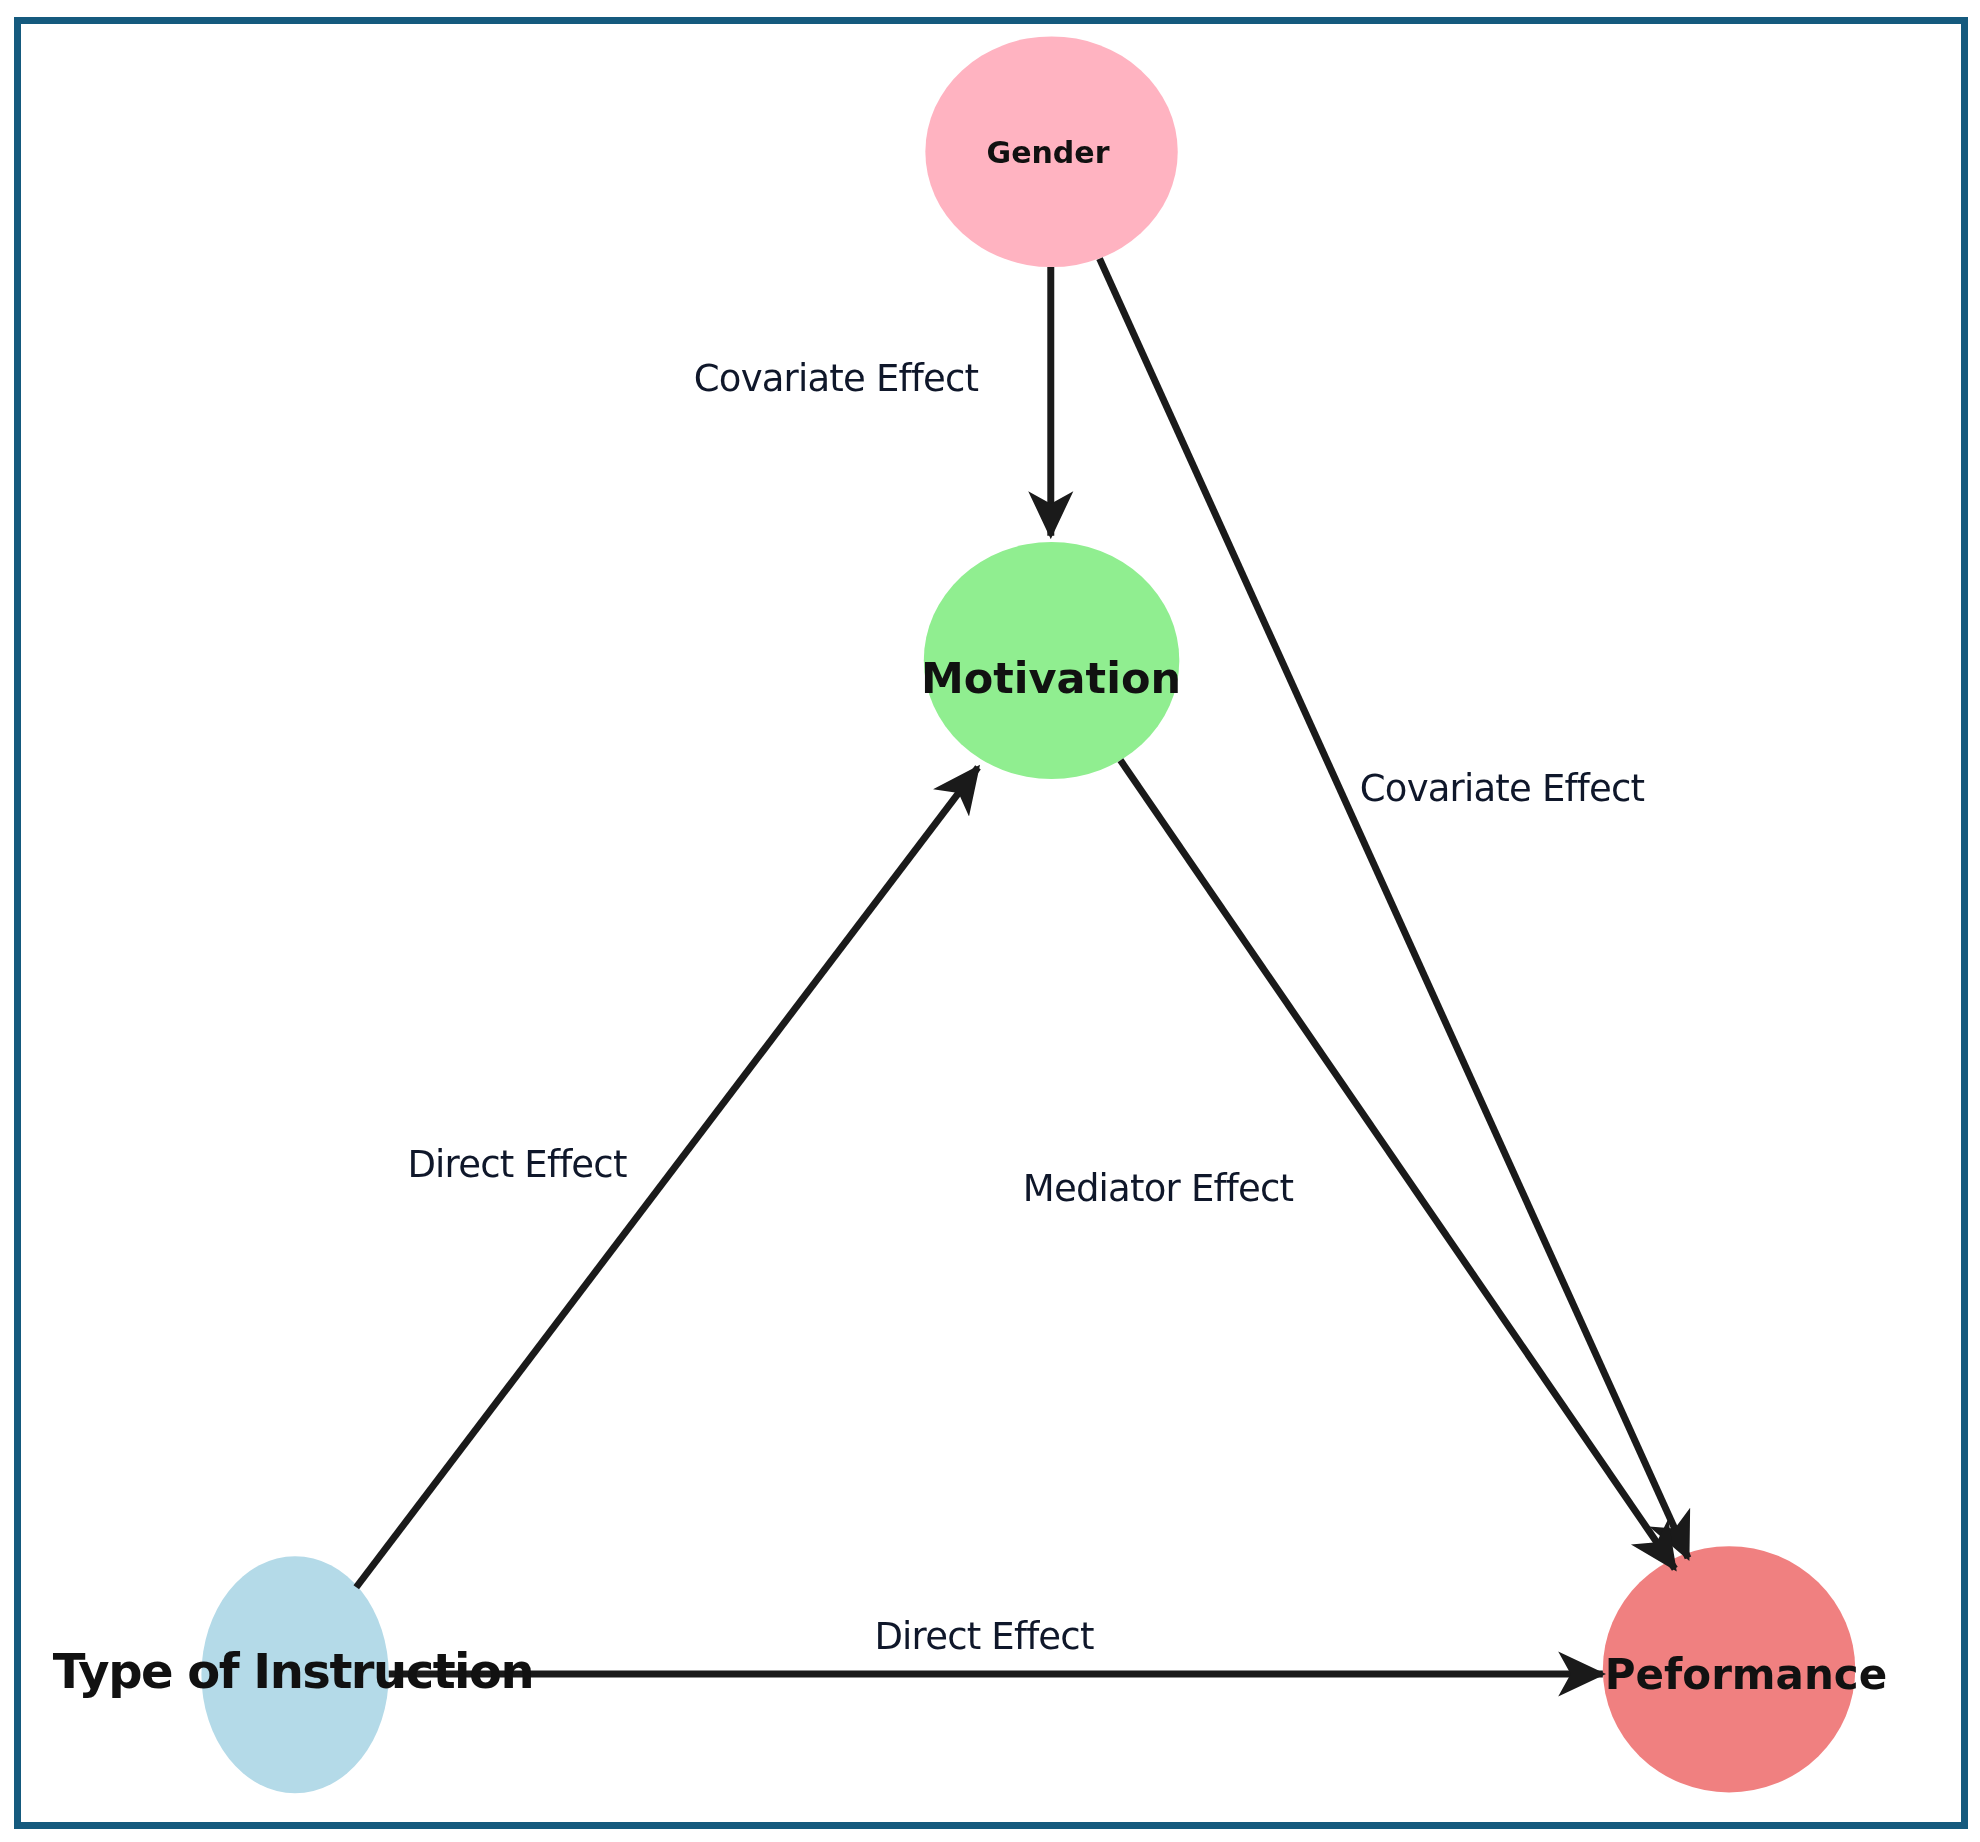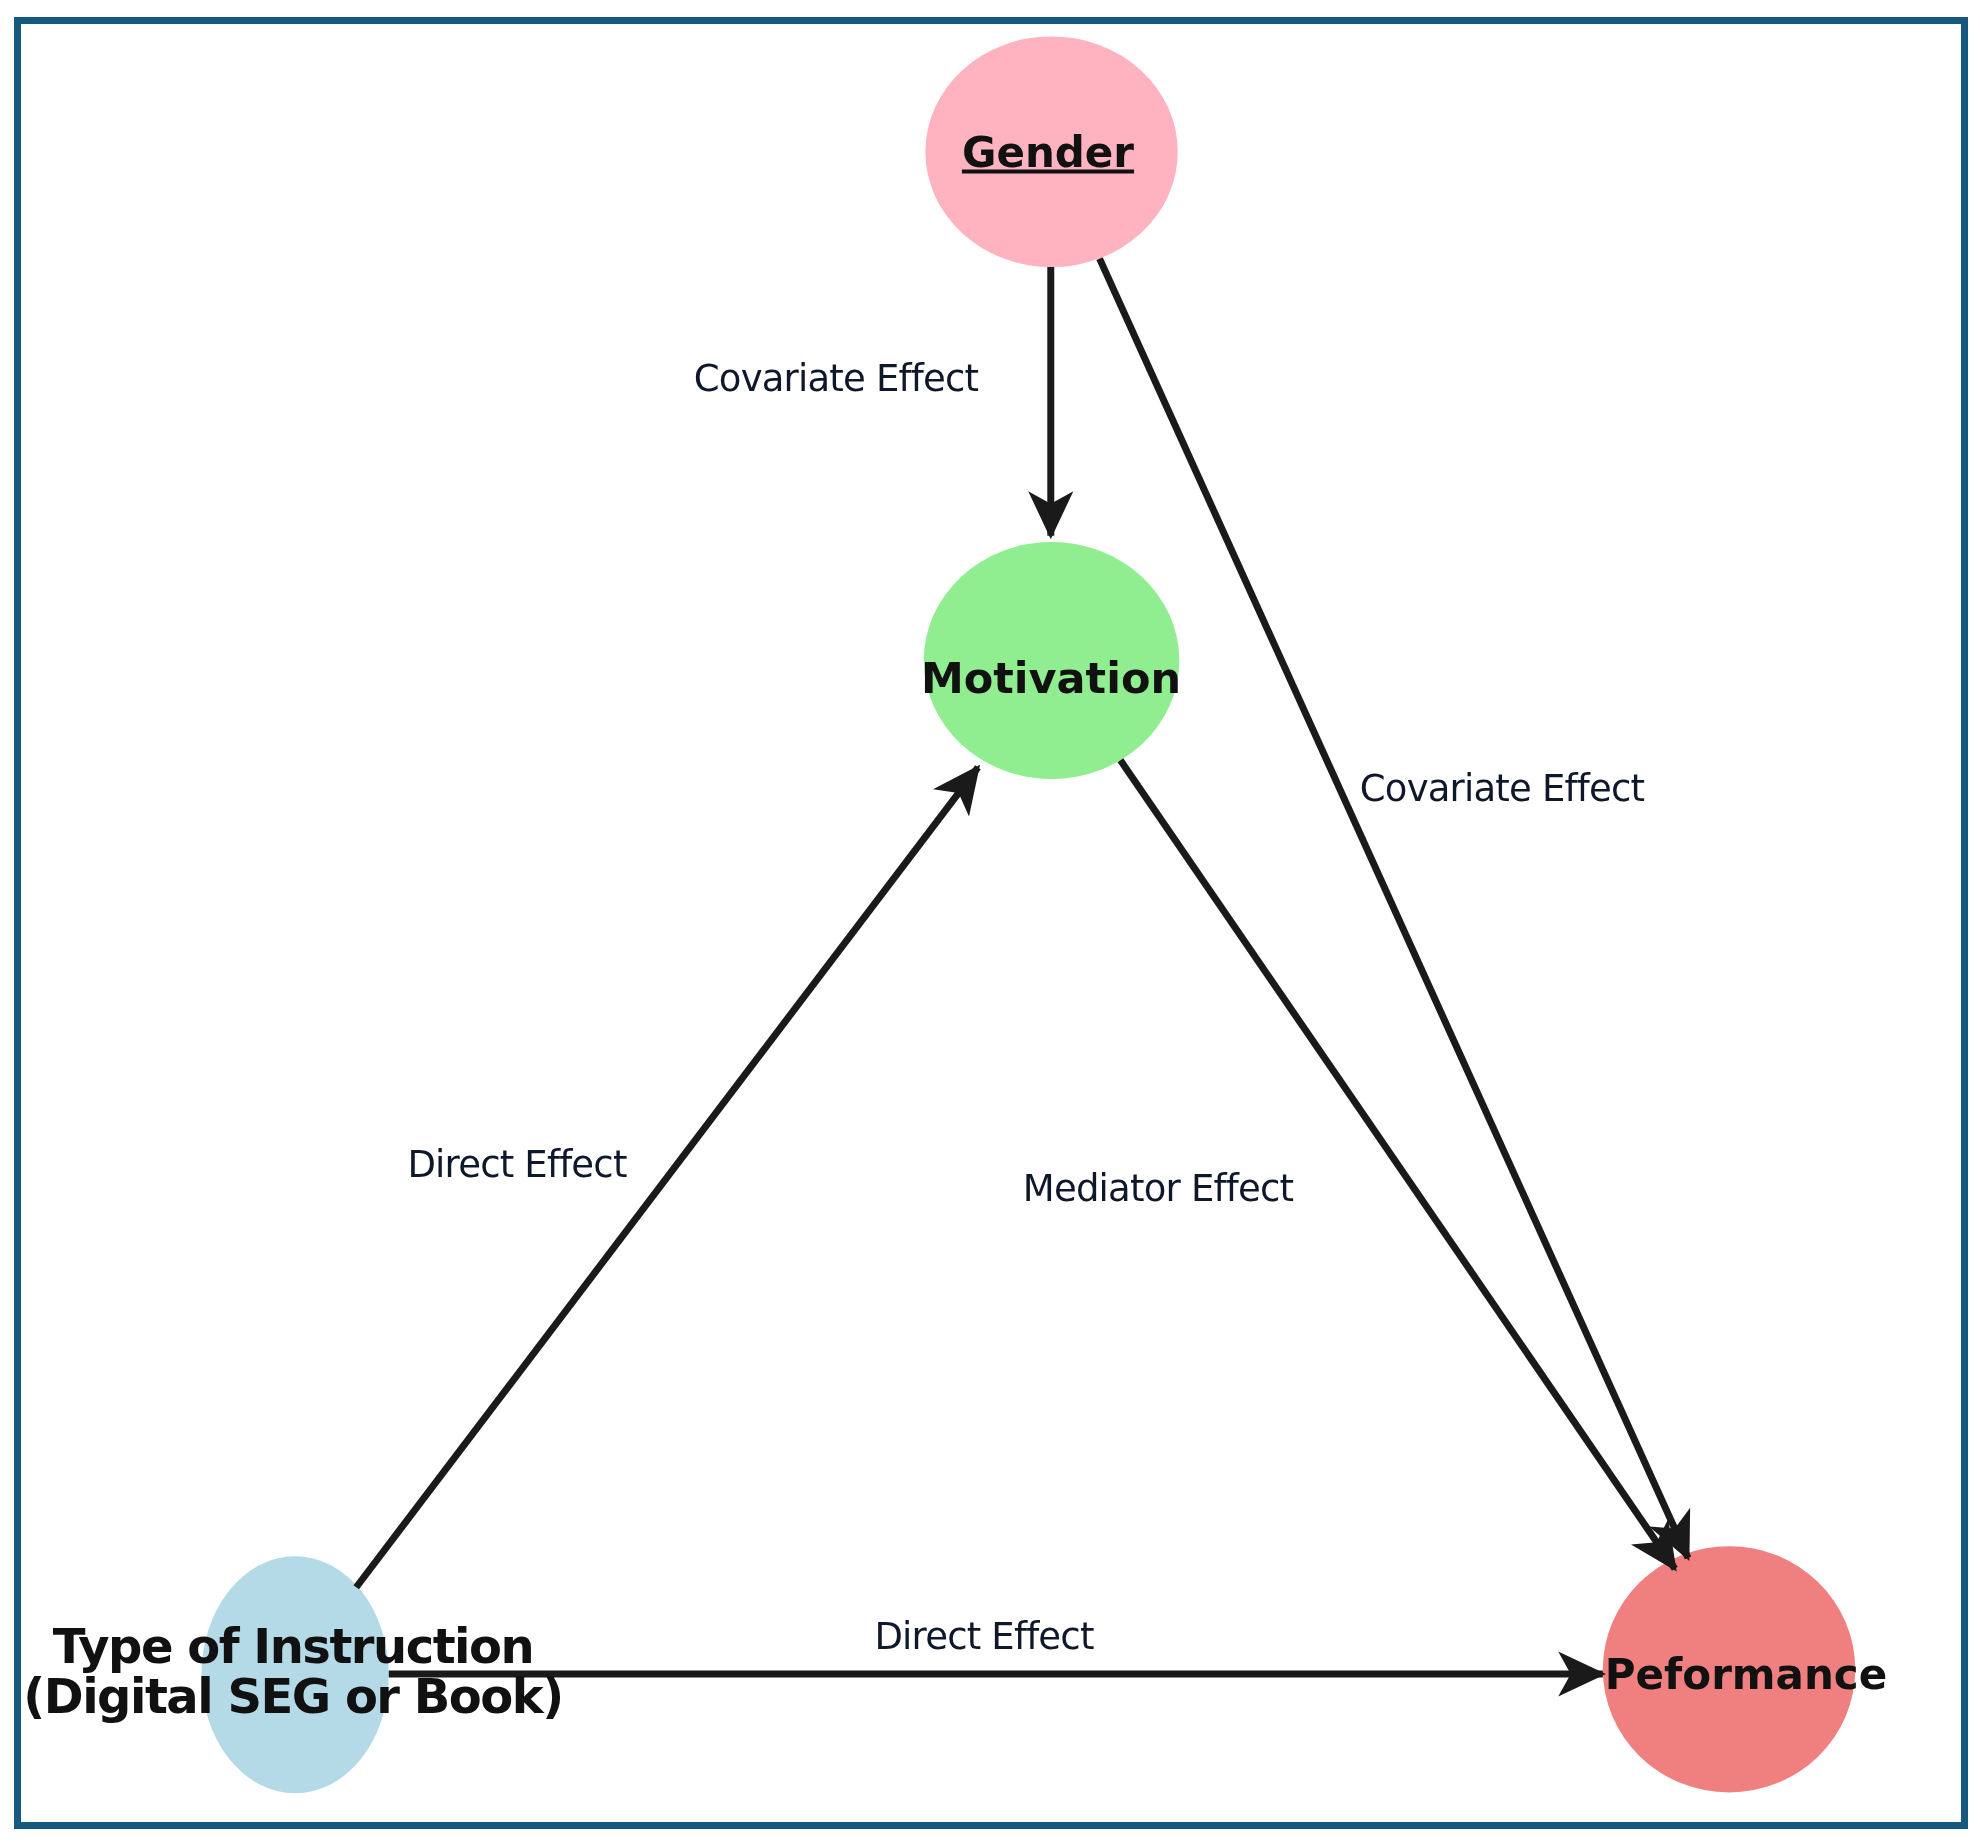--- a/index.html
+++ b/index.html
@@ -14,21 +14,21 @@
     background:transparent;
   }
   #diagram-svg { position:absolute; left:0; top:0; width:1980px; height:1842px; }
   .edge-line { stroke-width:9; fill:none; }
   .lbl {
     position:absolute; transform:translate(-50%,-50%);
     color:#0f172a; white-space:nowrap; text-align:center;
   }
   .edge-lbl { font-size:37px; font-weight:normal; letter-spacing:-0.8px; }
   .node-lbl { font-weight:bold; color:#111111; }
-  #gender-label      { font-size:42px;text-decoration:underline; }
+  #gender-label      { font-size:30px; }
   #motivation-label  { font-size:43px; }
   #performance-label { font-size:42px; }
   #instruction-label { font-size:48px; line-height:50px; letter-spacing:-1.5px; }
 </style>
 </head>
 <body>
 
 <div id="stage">
 
   <svg id="diagram-svg" viewBox="0 0 2557 2379" xmlns="http://www.w3.org/2000/svg">
@@ -49,21 +49,20 @@
     <line class="edge-line" x1="1447" y1="982" x2="2163" y2="2026" marker-end="url(#arrow)" stroke="#1a1a1a"></line>
     <line class="edge-line" x1="502" y1="2162" x2="2070" y2="2162" marker-end="url(#arrow)" stroke="#1a1a1a"></line>
   </svg>
 
   <div class="lbl node-lbl" id="gender-label" style="left:1048px; top:152px;">Gender</div>
 
   <div class="lbl node-lbl" id="motivation-label" style="left:1051px; top:678px;">Motivation</div>
 
   <div class="lbl node-lbl" id="instruction-label" style="left:293px; top:1671px;">
     <div>Type of Instruction</div>
-    <div>(Digital SEG or Book)</div>
   </div>
 
   <div class="lbl node-lbl" id="performance-label" style="left:1746px; top:1674px;">Peformance</div>
 
   <div class="lbl edge-lbl" style="left:836px; top:378px;">Covariate Effect</div>
 
   <div class="lbl edge-lbl" style="left:1502px; top:788px;">Covariate Effect</div>
 
   <div class="lbl edge-lbl" style="left:517px; top:1164px;">Direct Effect</div>
 

